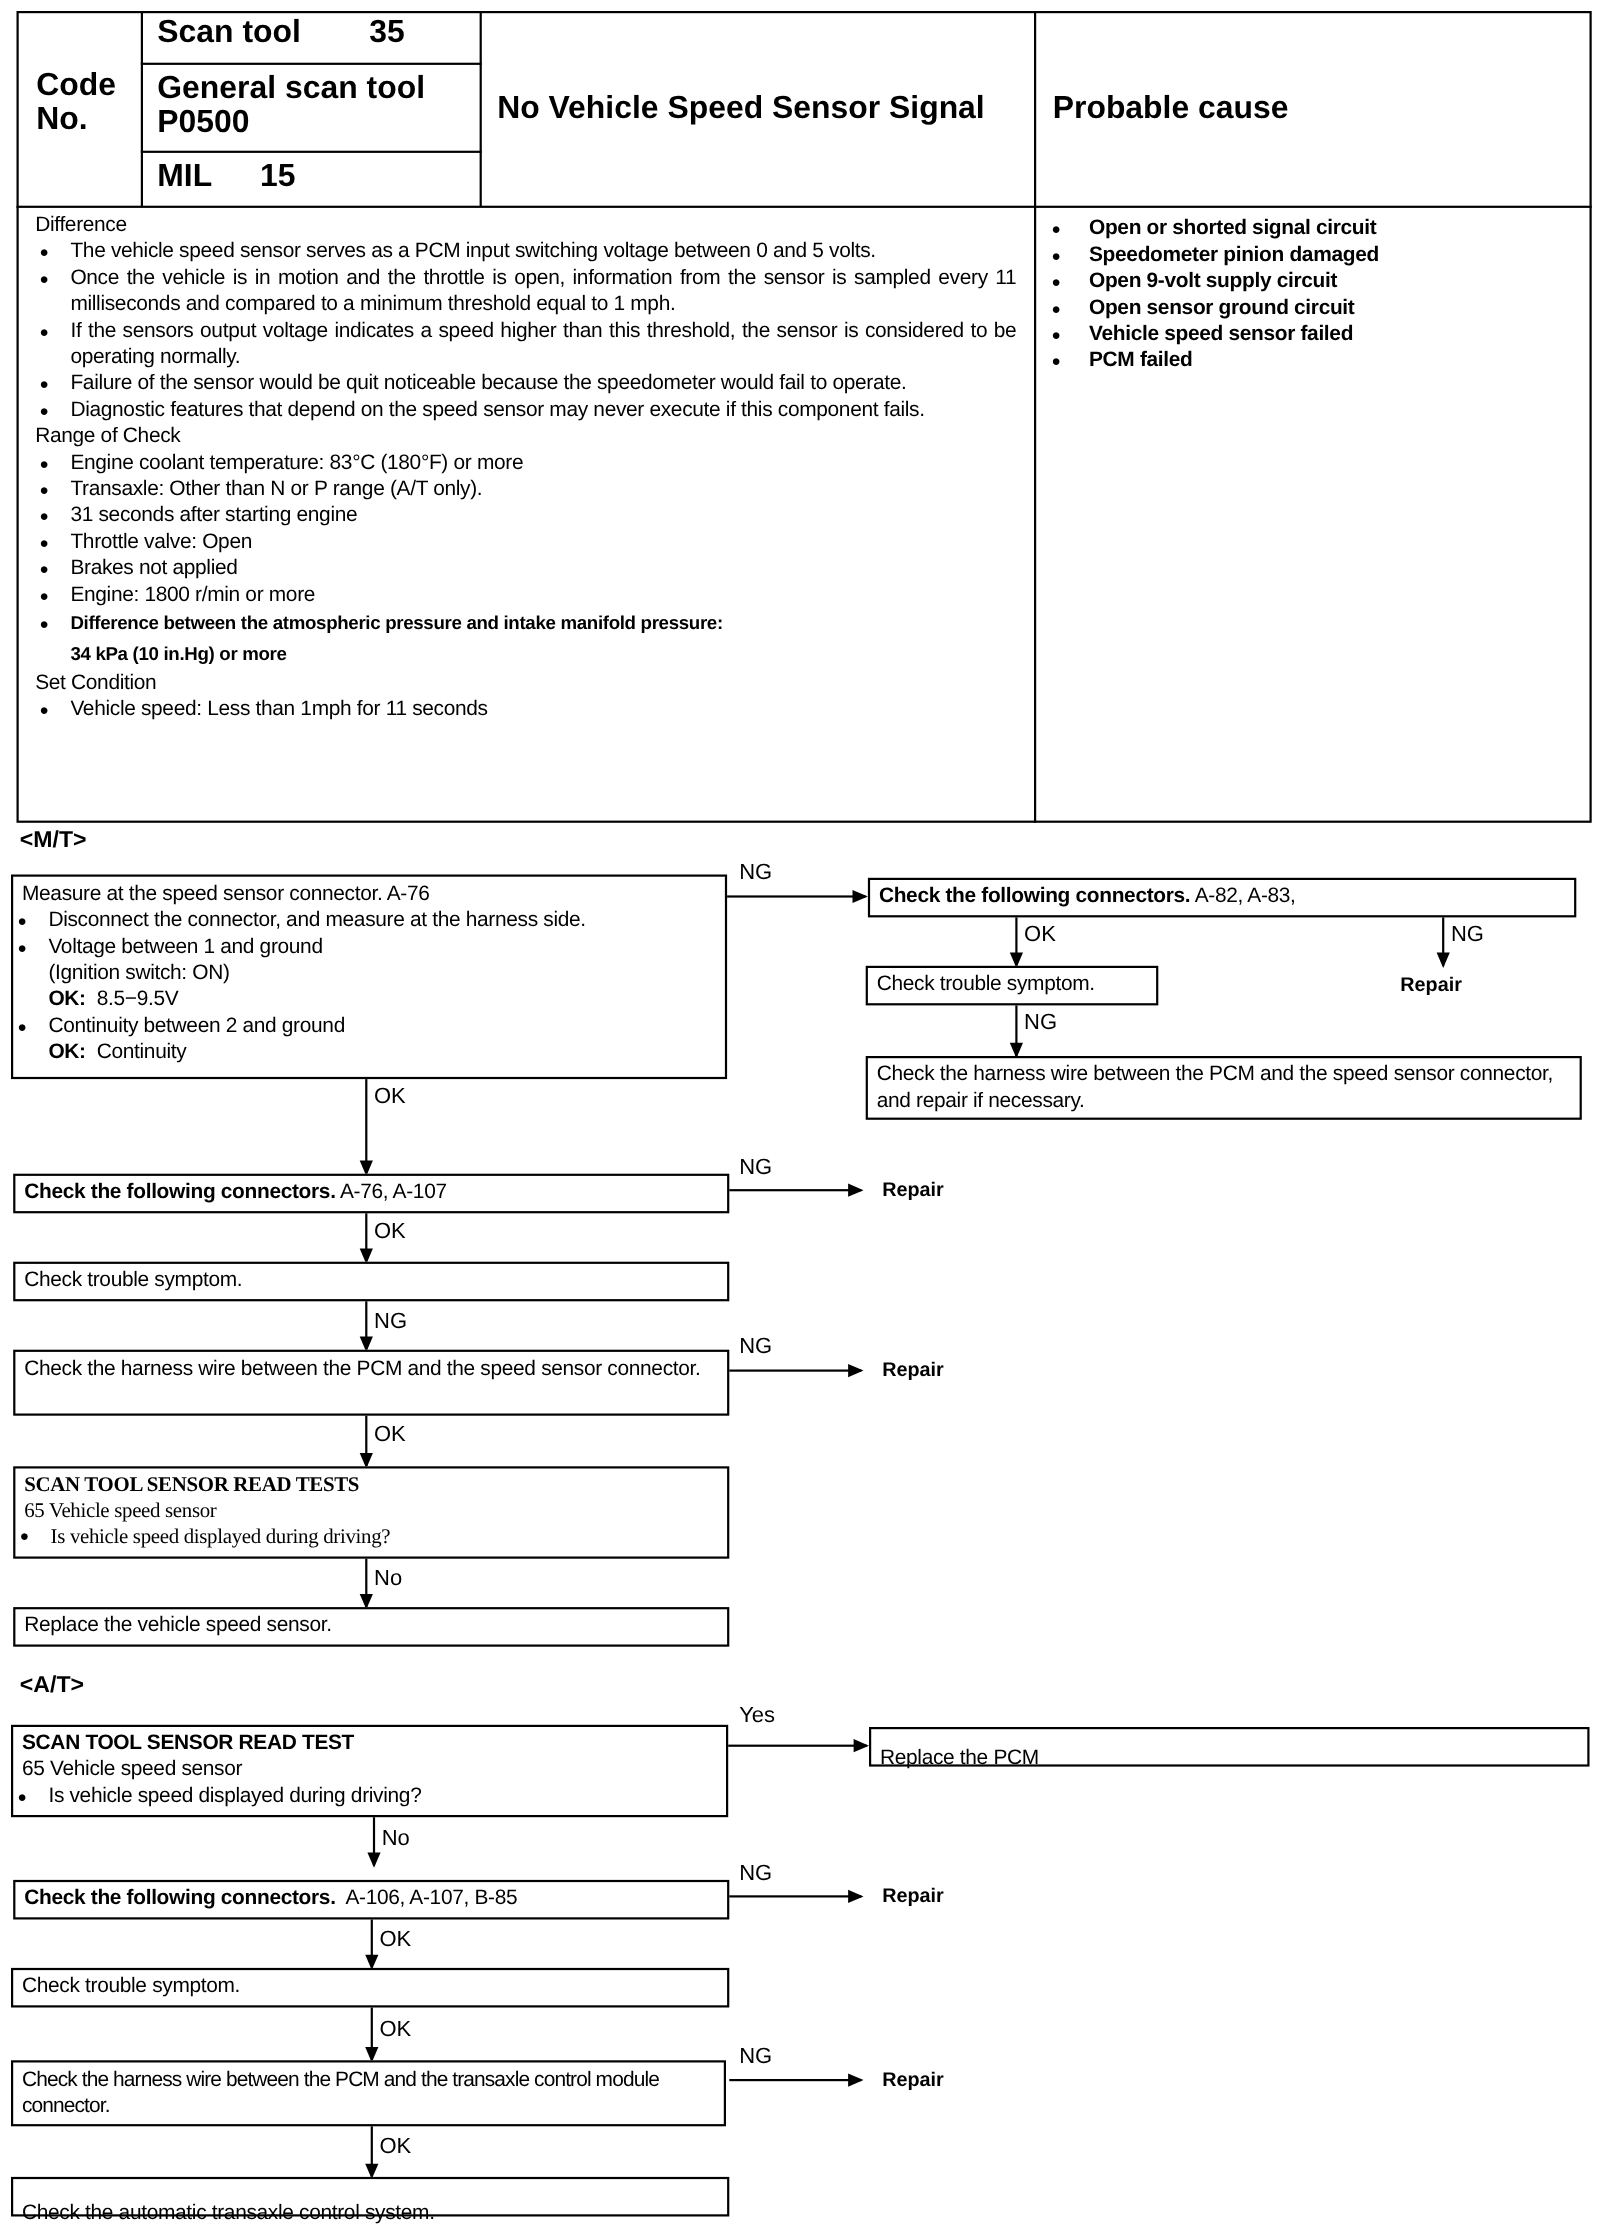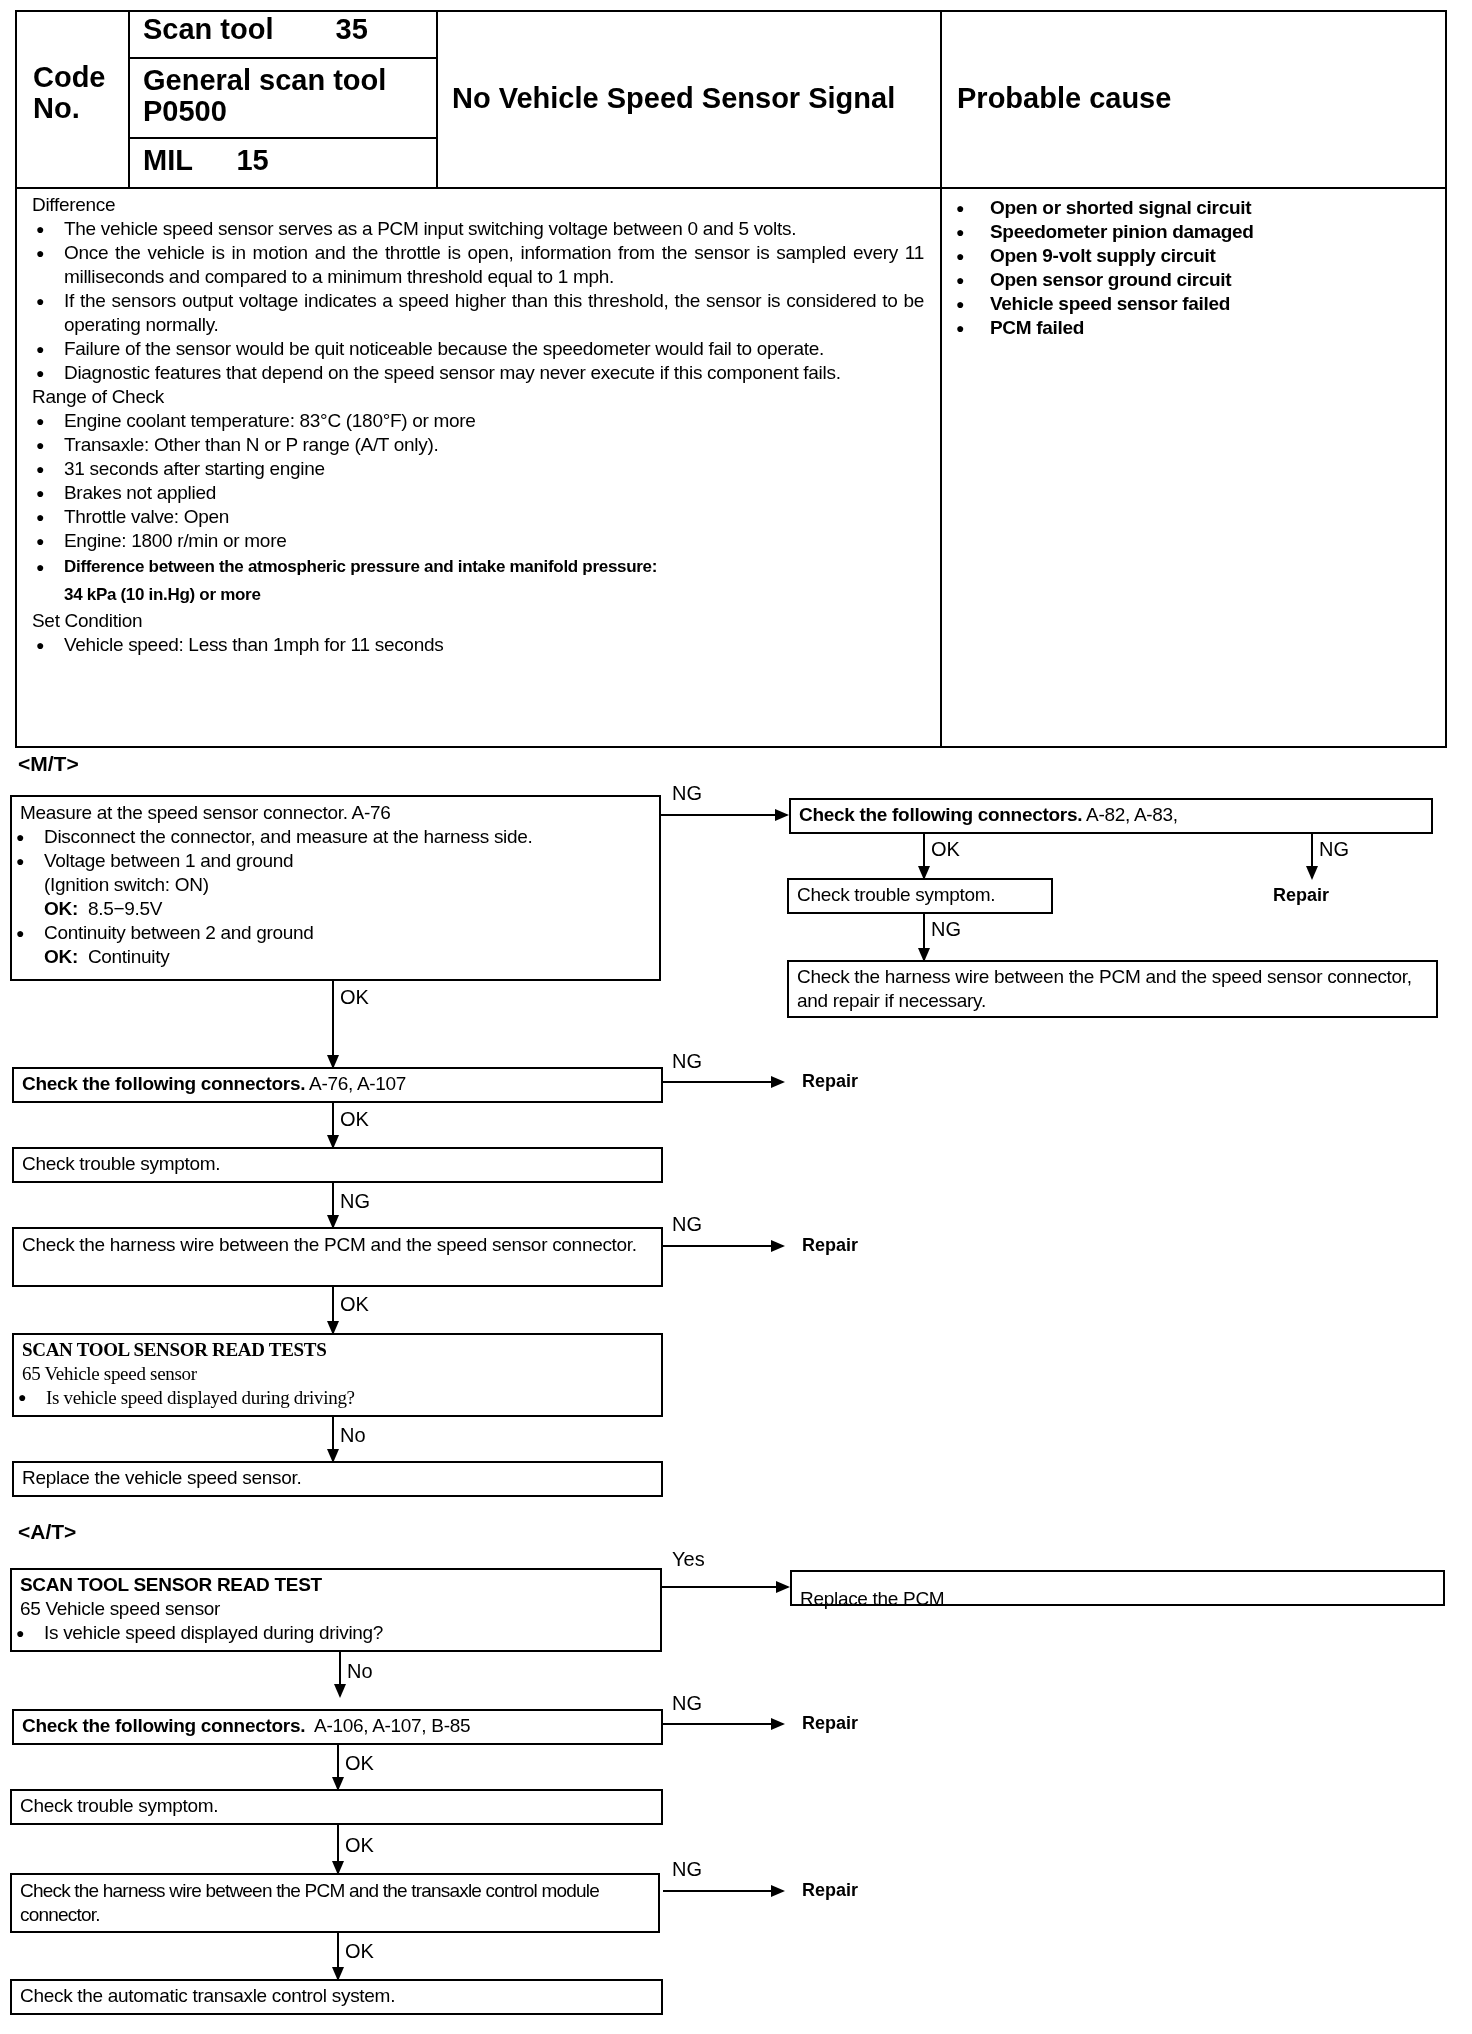--- a/index.html
+++ b/index.html
@@ -62,22 +62,22 @@
     <li>Once the vehicle is in motion and the throttle is open, information from the sensor is sampled every 11 milliseconds and compared to a minimum threshold equal to 1 mph.</li>
     <li>If the sensors output voltage indicates a speed higher than this threshold, the sensor is considered to be operating normally.</li>
     <li>Failure of the sensor would be quit noticeable because the speedometer would fail to operate.</li>
     <li>Diagnostic features that depend on the speed sensor may never execute if this component fails.</li>
   </ul>
   <div>Range of Check</div>
   <ul class="bl" style="text-align:left;">
     <li>Engine coolant temperature: 83°C (180°F) or more</li>
     <li>Transaxle: Other than N or P range (A/T only).</li>
     <li>31 seconds after starting engine</li>
+    <li>Throttle valve: Open</li>
     <li>Brakes not applied</li>
-    <li>Throttle valve: Open</li>
     <li>Engine: 1800 r/min or more</li>
     <li class="bold" style="font-size:17px;line-height:28px;">Difference between the atmospheric pressure and  intake manifold pressure:</li>
   </ul>
   <div class="bold" style="padding-left:32px;font-size:17px;line-height:28px;">34 kPa (10 in.Hg) or more</div>
   <div>Set Condition</div>
   <ul class="bl">
     <li>Vehicle speed: Less than 1mph for 11 seconds</li>
   </ul>
 </div>
 
@@ -219,14 +219,14 @@
   <div class="boxtxt" style="padding-top:4px;letter-spacing:-0.8px;">Check the harness wire between the PCM and the transaxle control module connector.</div>
 </div>
 <div class="lbl" style="left:672px;top:1858px;">NG</div>
 <div class="arrowR" style="left:663px;top:1890px;width:120px;"></div>
 <div class="repair" style="left:802px;top:1879px;">Repair</div>
 
 <div class="arrowD" style="left:337px;top:1933px;height:46px;"></div>
 <div class="lbl" style="left:345px;top:1940px;">OK</div>
 
 <div class="box t" style="left:10px;top:1979px;width:653px;height:36px;">
-  <div class="boxtxt" style="padding-top:3px;">Check the automatic transaxle control system.</div>
+  <div class="boxtxt" style="padding-top:19px;">Check the automatic transaxle control system.</div>
 </div>
 
 </body></html>

